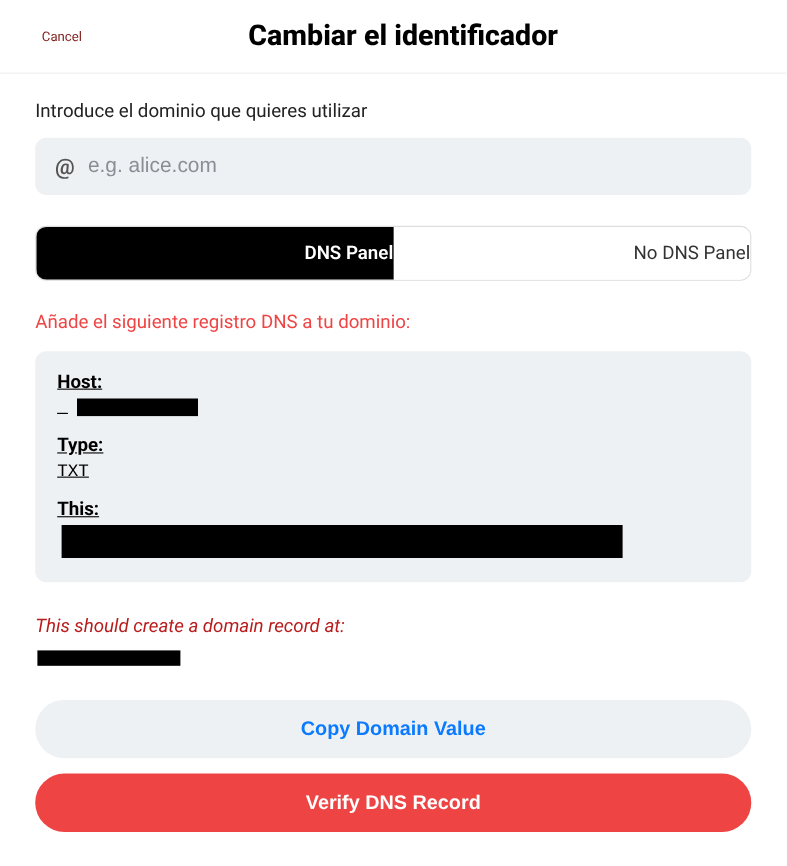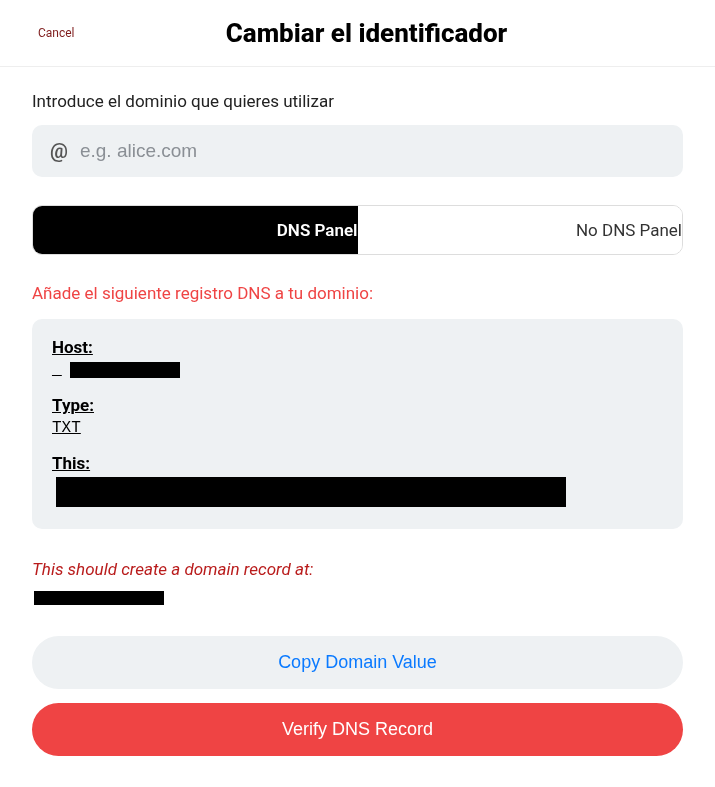--- a/index.html
+++ b/index.html
@@ -154,21 +154,21 @@
     }
     .record-value {
       margin-bottom: 30px;
     }
     .btn {
       width: 100%;
       border: none;
       border-radius: 999px;
       padding: 16px 0;
       font-size: 18px;
-      font-weight: 400;
+      font-weight: 700;
       cursor: pointer;
       margin-bottom: 14px;
     }
     .btn-secondary {
       background: #eef1f3;
       color: #0a7aff;
     }
     .btn-primary {
       background: #ef4444;
       color: #fff;

